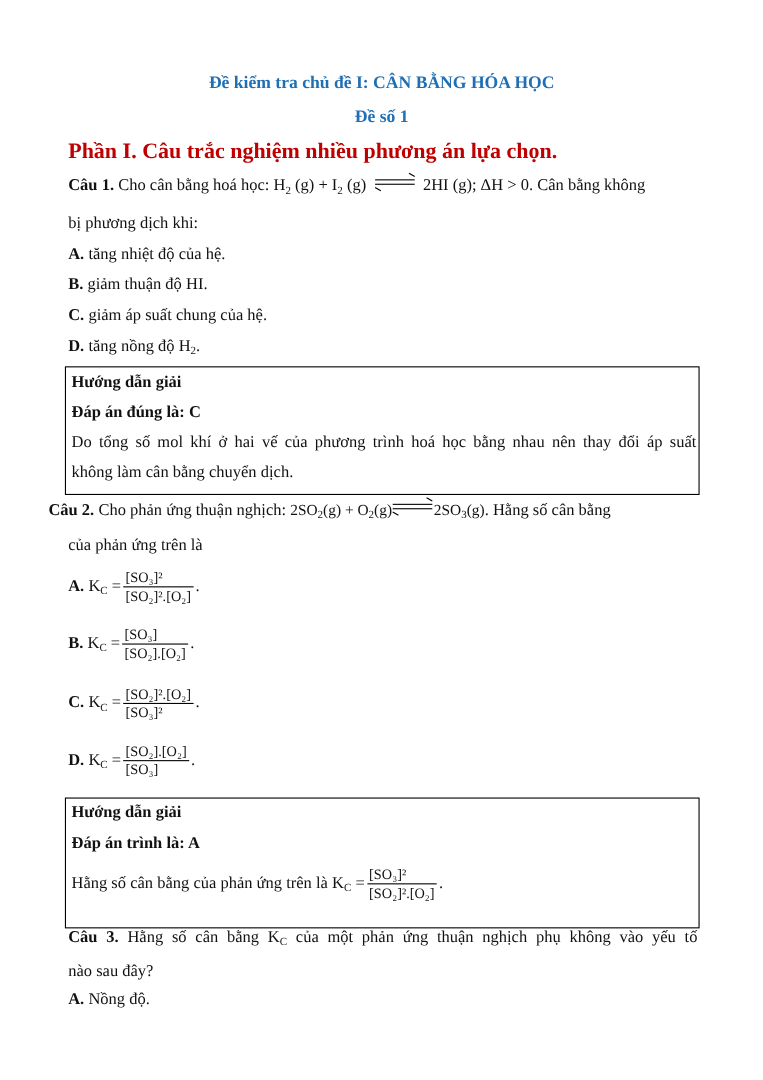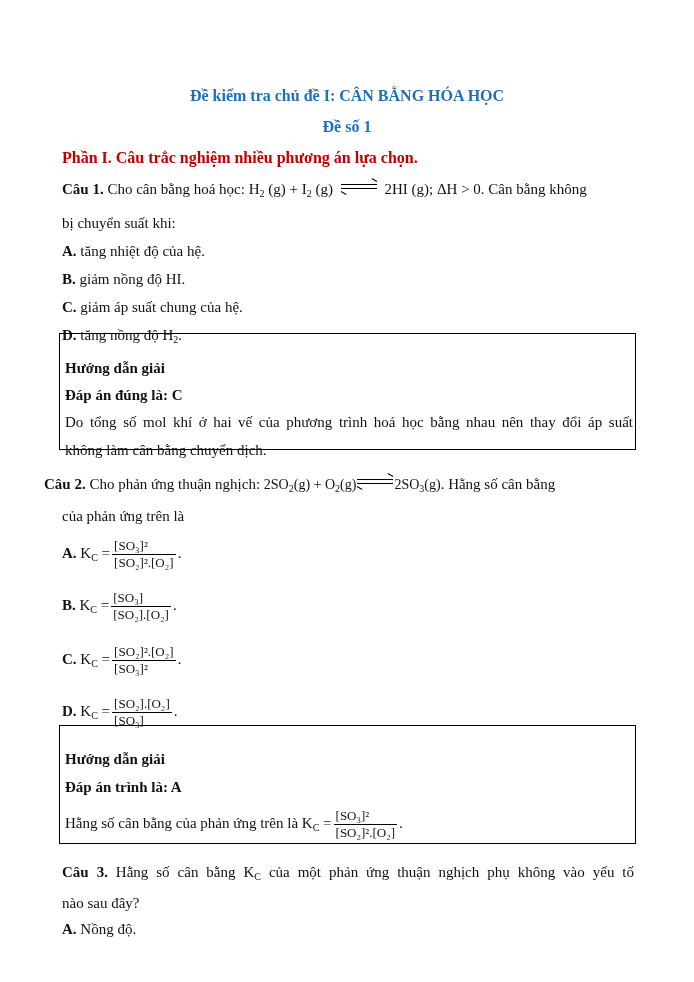--- a/index.html
+++ b/index.html
@@ -1,22 +1,22 @@
 <!DOCTYPE html>
 <html><head>
 <meta charset="utf-8">
 <style>
   html, body { margin: 0; padding: 0; background: #ffffff; }
   body { width: 694px; height: 982px; position: relative; overflow: hidden;
          font-family: "Liberation Serif", serif; color: #111; font-size: 15px; }
   .page { position: absolute; left: 0; top: 0; width: 694px; height: 982px; }
-  .ln { position: absolute; white-space: nowrap; line-height: 18px; margin-top: 20px; }
+  .ln { position: absolute; white-space: nowrap; line-height: 18px; }
   .center { left: 0; width: 694px; text-align: center; }
   .title { color: #1f6fb5; font-weight: bold; font-size: 16px; }
-  .section { color: #c00000; font-weight: bold; font-size: 16px; }
+  .section { color: #c00000; font-weight: bold; font-size: 20px; }
   b { font-weight: bold; }
   .box { position: absolute; border: 1px solid #000; left: 59px; width: 575px; }
   sub { font-size: 10px; vertical-align: -3px; line-height: 0; }
   .eq { font-size: 14px; }
   .frac { display: inline-block; vertical-align: middle; text-align: left; font-size: 13px; margin: 0 2px; }
   .frac .num { display: block; border-bottom: 1px solid #000; padding: 0 2px; line-height: 16px; }
   .frac .den { display: block; padding: 0 2px; line-height: 16px; }
   .kc { font-size: 15px; text-align: right; }
   .kc sub { font-size: 10px; }
   .arrow { display: inline-block; width: 36px; height: 10px; position: relative; vertical-align: 2px; margin: 0 4px; }
@@ -35,24 +35,24 @@
   <div class="ln center title" style="top:98px;">Đề số 1</div>
 
   <div class="ln section" style="left:62px; top:129px;">Phần I. Câu trắc nghiệm nhiều phương án lựa chọn.</div>
 
   <div class="ln" style="left:62px; top:160px;">
     <b>Câu 1.</b>
     <span>Cho cân bằng hoá học: H</span><sub>2</sub><span> (g) + I</span><sub>2</sub><span> (g)</span>
     <span class="arrow"><span class="h1"></span><span class="h2"></span></span>
     <span>2HI (g); ΔH &gt; 0. Cân bằng không</span>
   </div>
-  <div class="ln" style="left:62px; top:194px;">bị chuyển suất khi:</div>
+  <div class="ln" style="left:62px; top:194px;">bị phương dịch khi:</div>
 
   <div class="ln" style="left:62px; top:222px;"><b>A.</b> <span>tăng nhiệt độ của hệ.</span></div>
-  <div class="ln" style="left:62px; top:250px;"><b>B.</b> <span>giảm nồng độ HI.</span></div>
+  <div class="ln" style="left:62px; top:250px;"><b>B.</b> <span>giảm thuận độ HI.</span></div>
   <div class="ln" style="left:62px; top:278px;"><b>C.</b> <span>giảm áp suất chung của hệ.</span></div>
   <div class="ln" style="left:62px; top:306px;"><b>D.</b> <span>tăng nồng độ H</span><sub>2</sub><span>.</span></div>
 
   <div class="box" style="top:333px; height:115px;"></div>
   <div class="ln" style="left:65px; top:339px;"><b>Hướng dẫn giải</b></div>
   <div class="ln" style="left:65px; top:366px;"><b>Đáp án đúng là: C</b></div>
   <div class="ln justify" style="left:65px; top:393px;">Do tổng số mol khí ở hai vế của phương trình hoá học bằng nhau nên thay đổi áp suất</div>
   <div class="ln" style="left:65px; top:421px;">không làm cân bằng chuyển dịch.</div>
 
   <div class="ln" style="left:44px; top:455px;">

